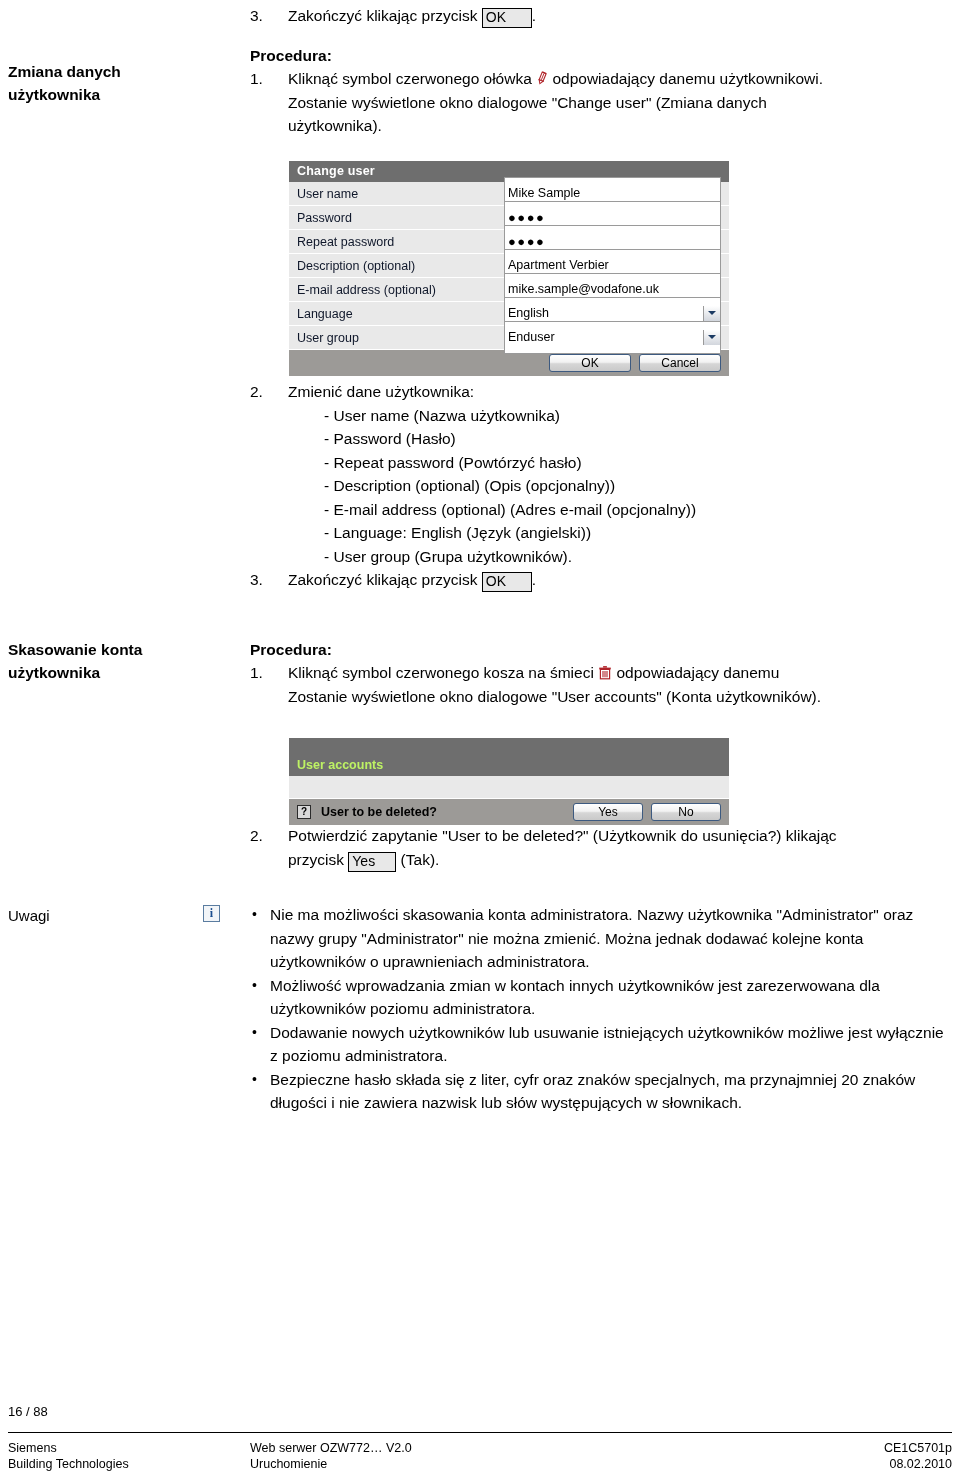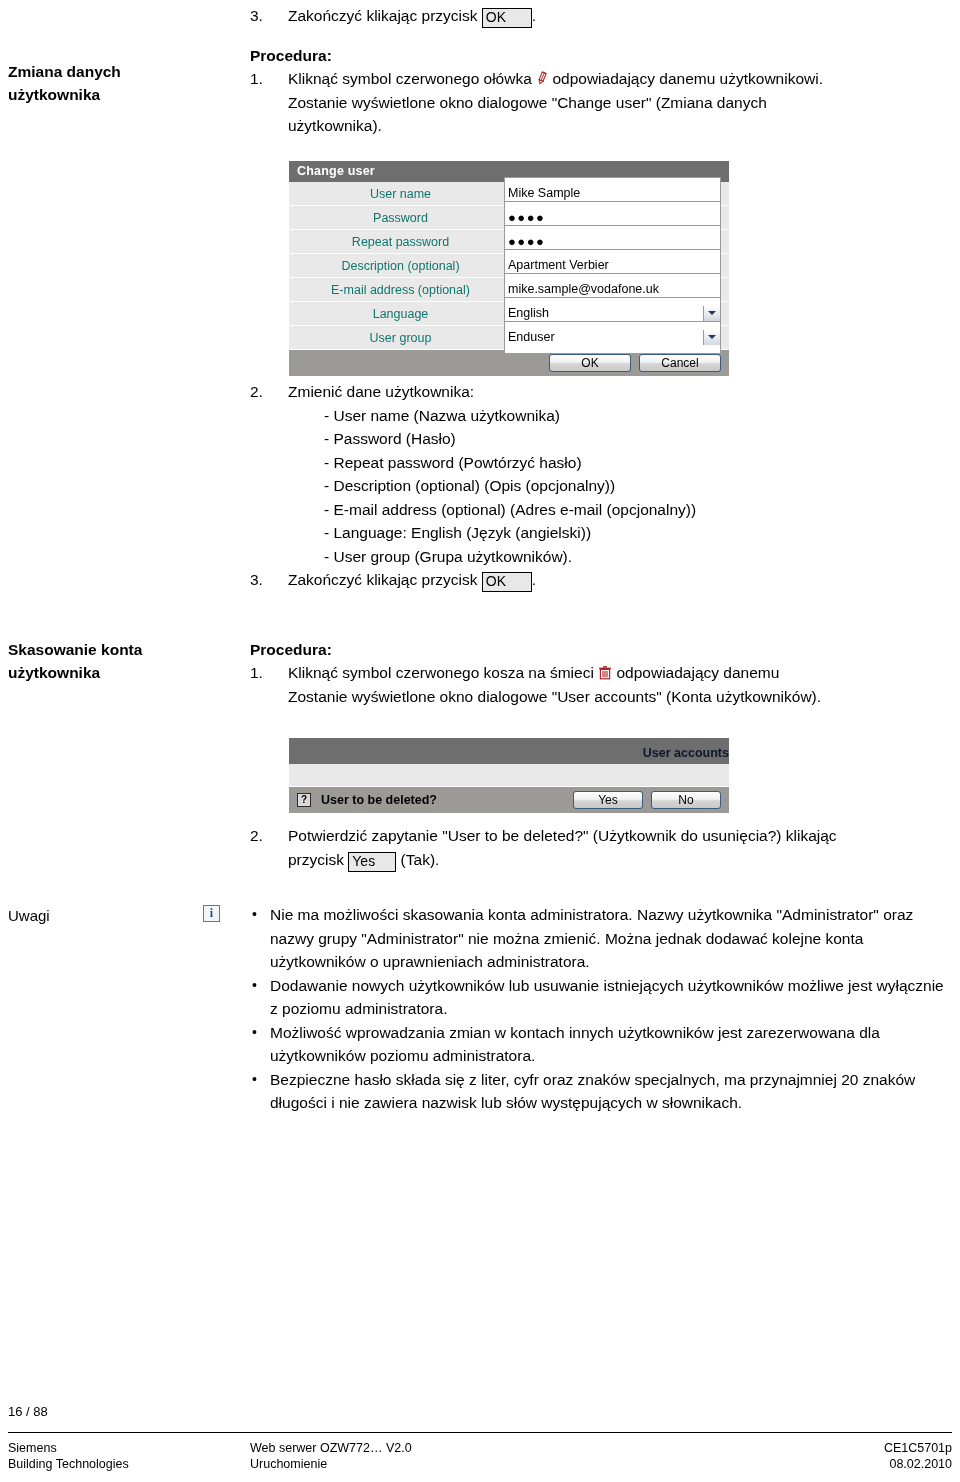--- a/index.html
+++ b/index.html
@@ -130,22 +130,21 @@
     background: #e9e9e9;
     border-bottom: 1px solid #ffffff;
     height: 24px;
     padding: 0 8px 0 8px;
     box-sizing: border-box;
   }
   .dlg-row .lbl {
     width: 207px;
     flex: 0 0 207px;
     font-size: 12.5px;
-    color: #0f766e;
-    text-align: center;
+    color: #0f172a;
   }
   .dlg-row .fld {
     flex: 1 1 auto;
     height: 33px;
     background: #ffffff;
     border: 1px solid #9a9a9a;
     box-sizing: border-box;
     font-size: 12.5px;
     line-height: 15px;
     padding: 0 3px;
@@ -197,25 +196,24 @@
     color: #000;
     display: flex;
     align-items: center;
     justify-content: center;
     box-sizing: border-box;
   }
 
   
   .ua-title {
     background: #6e6e6e;
-    color: #0f172a;
-    font-size: 12.5px;
-    font-weight: bold;
-    padding: 8px 0 4px 8px;
-    text-align: right;
+    color: #bef264;
+    font-size: 12.5px;
+    font-weight: bold;
+    padding: 20px 0 4px 8px;
   }
   .ua-blank {
     background: #e9e9e9;
     height: 22px;
     border-bottom: 1px solid #ffffff;
   }
   .ua-bar {
     background: #9c9a97;
     height: 26px;
     display: flex;
@@ -465,22 +463,22 @@
         <span>(Tak).</span></div>
     </span>
   </div>
 
   <div class="margin-head abs" style="top:904px; font-weight:normal; font-size:15px;">Uwagi</div>
 
   <div class="info-icon" style="left:203px; top:905px;">i</div>
 
   <ul class="bullets" style="top:903px;">
     <li>Nie ma możliwości skasowania konta administratora. Nazwy użytkownika "Administrator" oraz nazwy grupy "Administrator" nie można zmienić. Można jednak dodawać kolejne konta użytkowników o uprawnieniach administratora.</li>
+    <li>Możliwość wprowadzania zmian w kontach innych użytkowników jest zarezerwowana dla użytkowników poziomu administratora.</li>
     <li>Dodawanie nowych użytkowników lub usuwanie istniejących użytkowników możliwe jest wyłącznie z poziomu administratora.</li>
-    <li>Możliwość wprowadzania zmian w kontach innych użytkowników jest zarezerwowana dla użytkowników poziomu administratora.</li>
     <li>Bezpieczne hasło składa się z liter, cyfr oraz znaków specjalnych, ma przynajmniej 20 znaków długości i nie zawiera nazwisk lub słów występujących w słownikach.</li>
   </ul>
 
   <div class="pagenum">16 / 88</div>
   <div class="foot-rule"></div>
 
   <div class="foot c1">
     <div>Siemens</div>
     <div>Building Technologies</div>
   </div>

